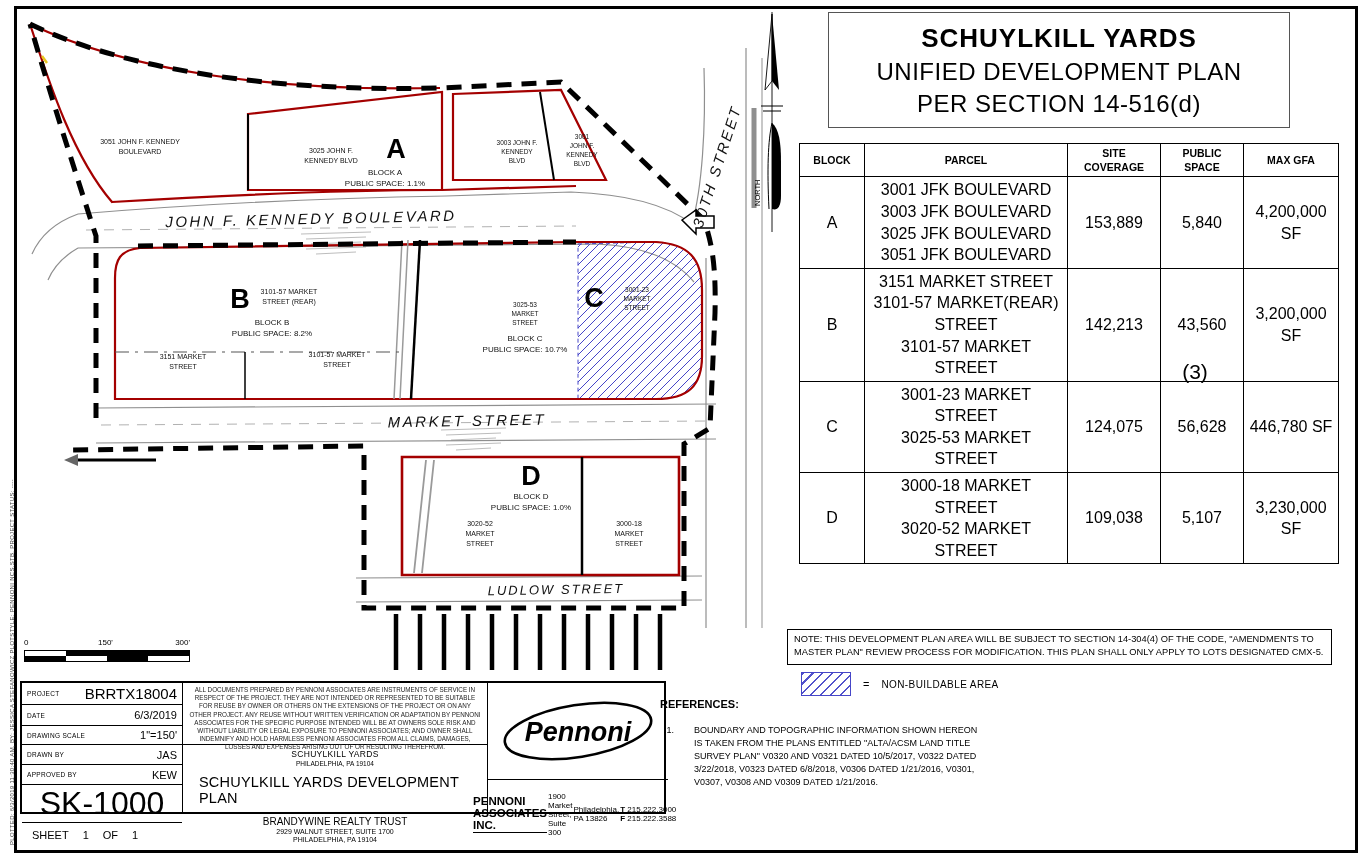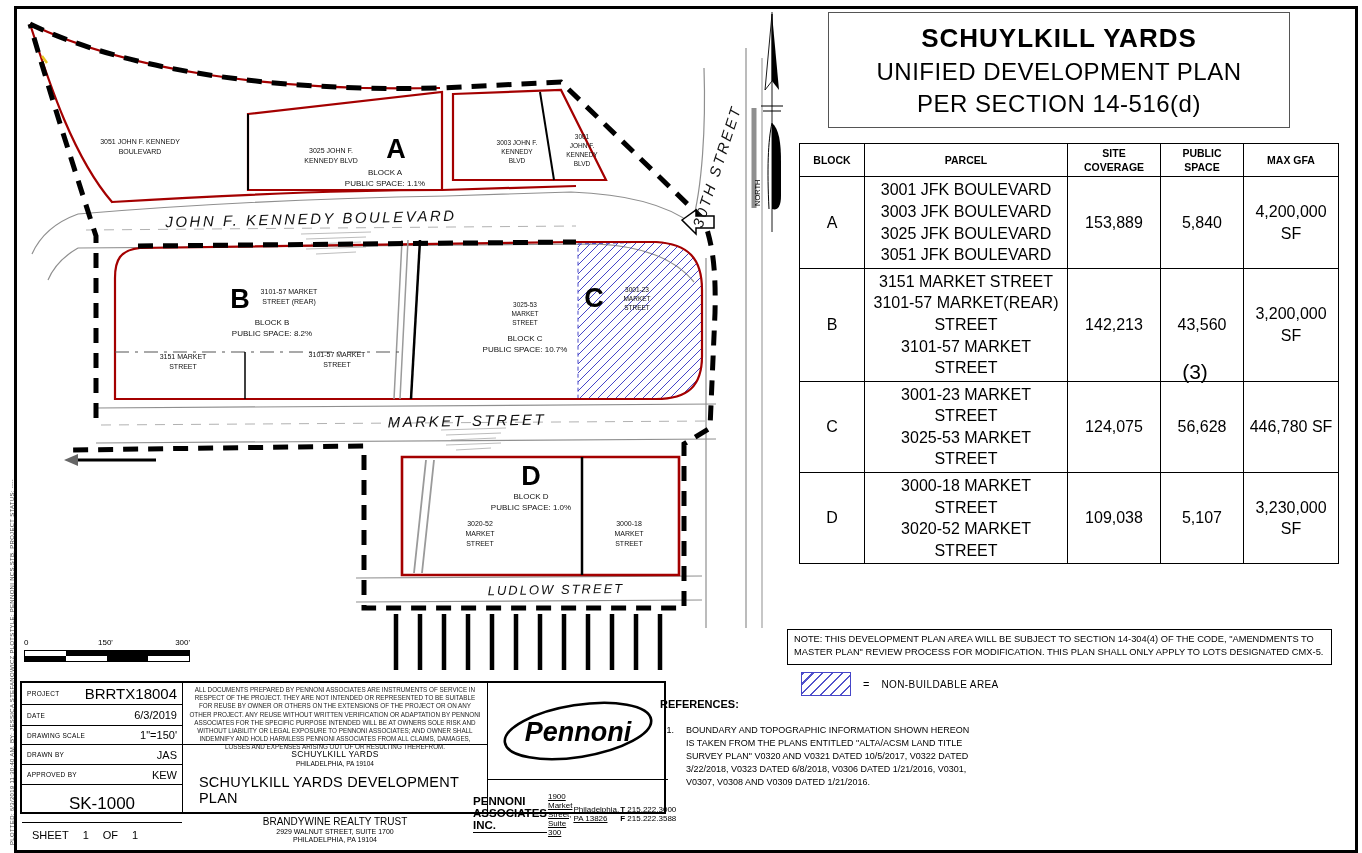--- a/index.html
+++ b/index.html
@@ -24,46 +24,46 @@
             font-size:9.3px;line-height:1.45;padding:3px 6px;box-sizing:border-box;}
   .legend{left:801px;top:671px;display:flex;align-items:center;gap:12px;height:26px;}
   .legend-swatch{width:48px;height:22px;border:1.5px solid #4646c8;
      background:repeating-linear-gradient(135deg,#5252cc 0 1.5px,transparent 1.5px 7px);}
   .legend-eq{font-size:11px;}.legend-label{font-size:10px;letter-spacing:.4px;}
   
   .refs{left:660px;top:698px;width:348px;}
   .refs-head{font-size:11px;font-weight:bold;margin-bottom:14px;}
   .refs-item{display:flex;gap:12px;font-size:9px;line-height:1.45;}
   .refs-num{flex:0 0 14px;text-align:right;}
-  .refs-text{width:292px;}
+  .refs-text{width:292px;margin-left:8px;}
   
   .tblock{left:20px;top:681px;width:646px;height:133px;border:2.5px solid #000;box-sizing:border-box;}
   .tb-col1{left:0;top:0;width:161px;height:100%;border-right:1.5px solid #000;box-sizing:border-box;}
   .tb-row{position:relative;border-bottom:1.2px solid #000;display:flex;align-items:center;
           justify-content:space-between;padding:0 5px;box-sizing:border-box;}
   .tb-lab{font-size:6.5px;letter-spacing:.3px;}
   .tb-val{font-size:11px;}
   .tb-val-big{font-size:15px;}
   .tb-sk{height:37px;display:flex;align-items:center;justify-content:center;
-         font-size:17px;border-bottom:1.2px solid #000;}
+         font-size:32px;border-bottom:1.2px solid #000;}
   .tb-sheetrow{height:24px;display:flex;align-items:center;gap:14px;padding-left:10px;font-size:11px;}
   .tb-col2{left:161px;top:0;width:305px;height:100%;border-right:1.5px solid #000;box-sizing:border-box;}
   .disclaimer{height:62px;border-bottom:1.2px solid #000;box-sizing:border-box;
      font-size:6.3px;line-height:1.3;text-align:center;padding:3px 6px;color:#222;}
   .client-area{height:101px;display:flex;flex-direction:column;align-items:center;justify-content:center;gap:1px;}
   .client-name{font-size:8.5px;letter-spacing:.3px;}
   .client-city{font-size:6.5px;}
   .dwg-title{font-size:14.5px;margin:6px 0 7px 16px;letter-spacing:.2px;}
   .owner{font-size:10px;margin-top:2px;}
   .owner-addr{font-size:7px;}
   .tb-col3{left:466px;top:0;width:180px;height:100%;box-sizing:border-box;}
   .logo-area{height:96px;border-bottom:1.2px solid #000;display:flex;align-items:center;justify-content:center;}
   .firm-area{height:68px;display:flex;flex-direction:row;align-items:center;justify-content:center;gap:1px;}
   .firm-name{font-size:11.5px;font-weight:bold;border-bottom:1.5px solid #000;padding-bottom:1px;}
-  .firm-addr{font-size:8px;text-decoration:underline;}
+  .firm-addr{font-size:8px;}
   .firm-phone{font-size:8px;}
   .firm-phone b{font-weight:bold;}
   
   .scalebar{left:24px;top:638px;width:166px;}
   .sb-ticks{position:relative;height:10px;font-size:8px;}
   .sb-t0{position:absolute;left:0;}.sb-t1{position:absolute;left:74px;}.sb-t2{position:absolute;right:0;}
   .sb-bar{margin-top:2px;width:164px;border:1px solid #000;}
   .sb-row{display:flex;height:5px;}
   .sb-seg{flex:1;}
   .black{background:#000;}.white{background:#fff;}

